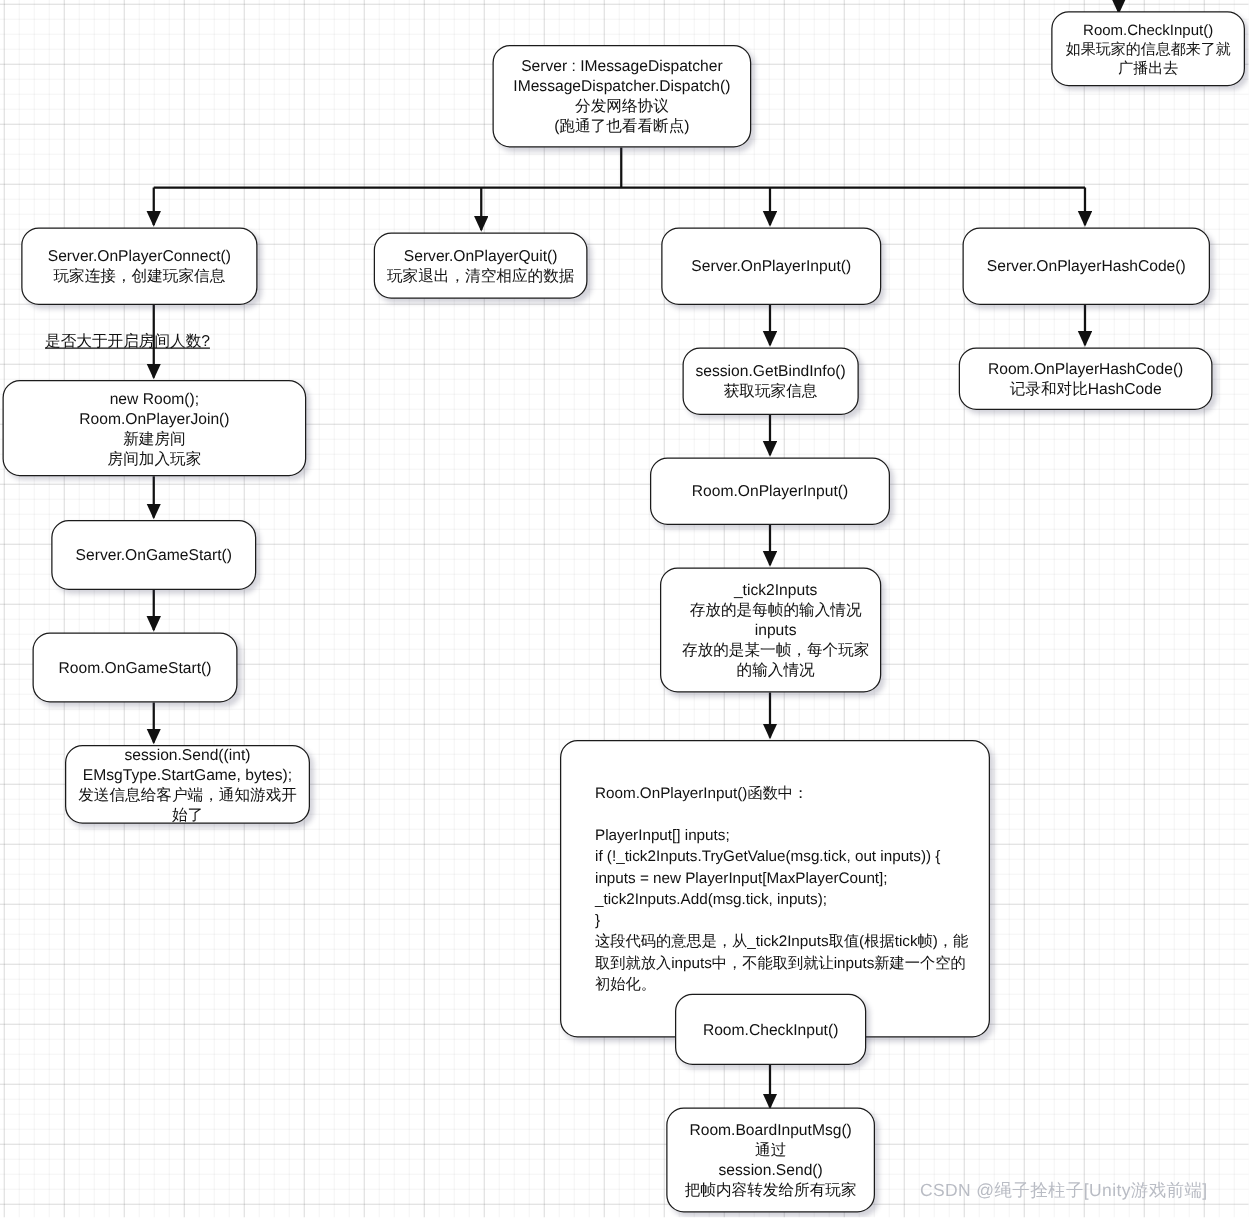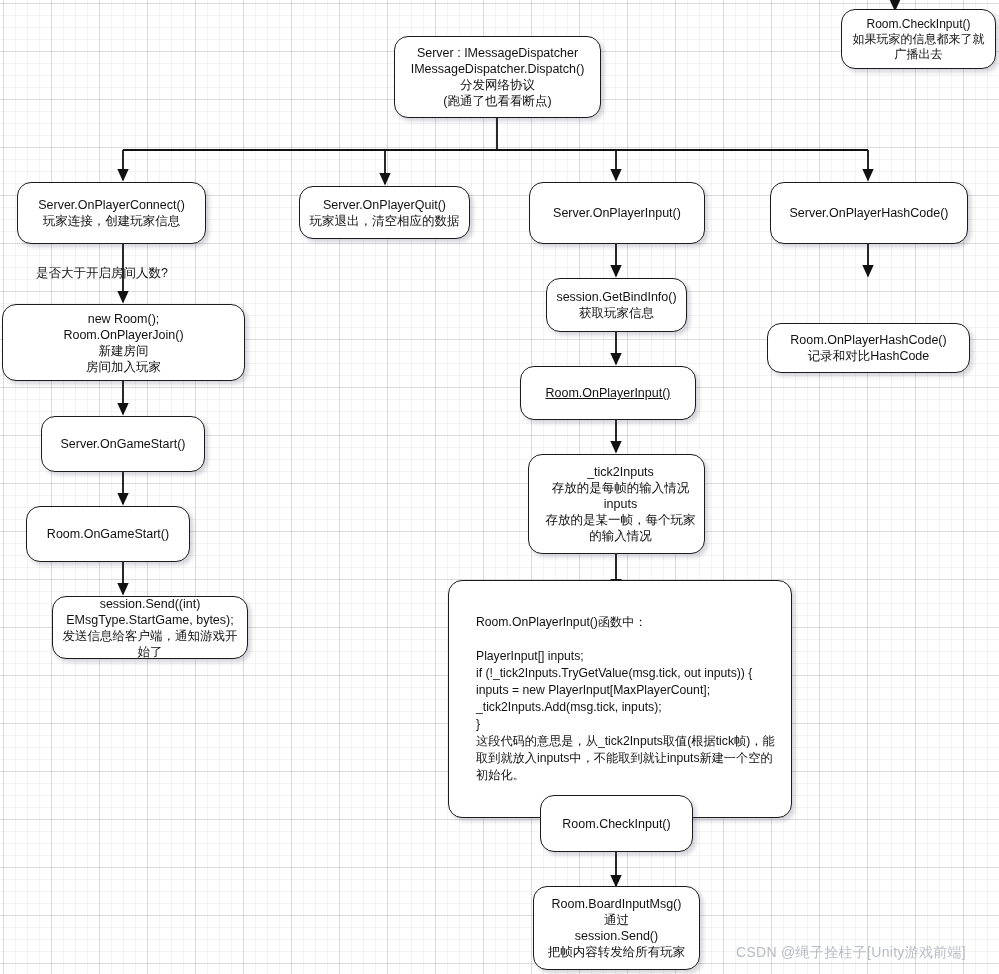--- a/index.html
+++ b/index.html
@@ -131,21 +131,21 @@
   </div>
 
   <div class="node" style="left:529px; top:182px; width:176px; height:62px;">
     <span>Server.OnPlayerInput()</span>
   </div>
 
   <div class="node" style="left:770px; top:182px; width:198px; height:62px;">
     <span>Server.OnPlayerHashCode()</span>
   </div>
 
-  <div class="edge-label" style="left:36px; top:265px;">
+  <div class="edge-label" style="left:36px; top:265px;text-decoration:underline;">
     <span>是否大于开启房间人数?</span>
   </div>
 
   <div class="node" style="left:2px; top:304px; width:243px; height:77px;">
     <span>new Room();
 Room.OnPlayerJoin()
 新建房间
 房间加入玩家</span>
   </div>
 
@@ -161,37 +161,37 @@
     <span>session.Send((int)
 EMsgType.StartGame, bytes);
 发送信息给客户端，通知游戏开始了</span>
   </div>
 
   <div class="node" style="left:546px; top:278px; width:141px; height:54px;">
     <span>session.GetBindInfo()
 获取玩家信息</span>
   </div>
 
-  <div class="node" style="left:520px; top:366px; width:176px; height:54px;text-decoration:underline;">
+  <div class="node" style="left:520px; top:366px; width:192px; height:54px;">
     <span>Room.OnPlayerInput()</span>
   </div>
 
   <div class="node" style="left:528px; top:454px; width:177px; height:100px;padding-left:16px;">
     <span>_tick2Inputs
 存放的是每帧的输入情况
 inputs
 存放的是某一帧，每个玩家的输入情况</span>
   </div>
 
-  <div class="node" style="left:767px; top:278px; width:203px; height:50px;margin-top:45px;">
+  <div class="node" style="left:767px; top:278px; width:203px; height:50px;">
     <span>Room.OnPlayerHashCode()
 记录和对比HashCode</span>
   </div>
 
-  <div class="node code" style="left:448px; top:580px; width:344px; height:238px;padding-left:27px;">
+  <div class="node code" style="left:448px; top:592px; width:344px; height:238px;padding-left:27px;">
     <span>Room.OnPlayerInput()函数中：
 
 PlayerInput[] inputs;
 if (!_tick2Inputs.TryGetValue(msg.tick, out inputs)) {
     inputs = new PlayerInput[MaxPlayerCount];
     _tick2Inputs.Add(msg.tick, inputs);
   }
   这段代码的意思是，从_tick2Inputs取值(根据tick帧)，能取到就放入inputs中，不能取到就让inputs新建一个空的初始化。</span>
   </div>
 

